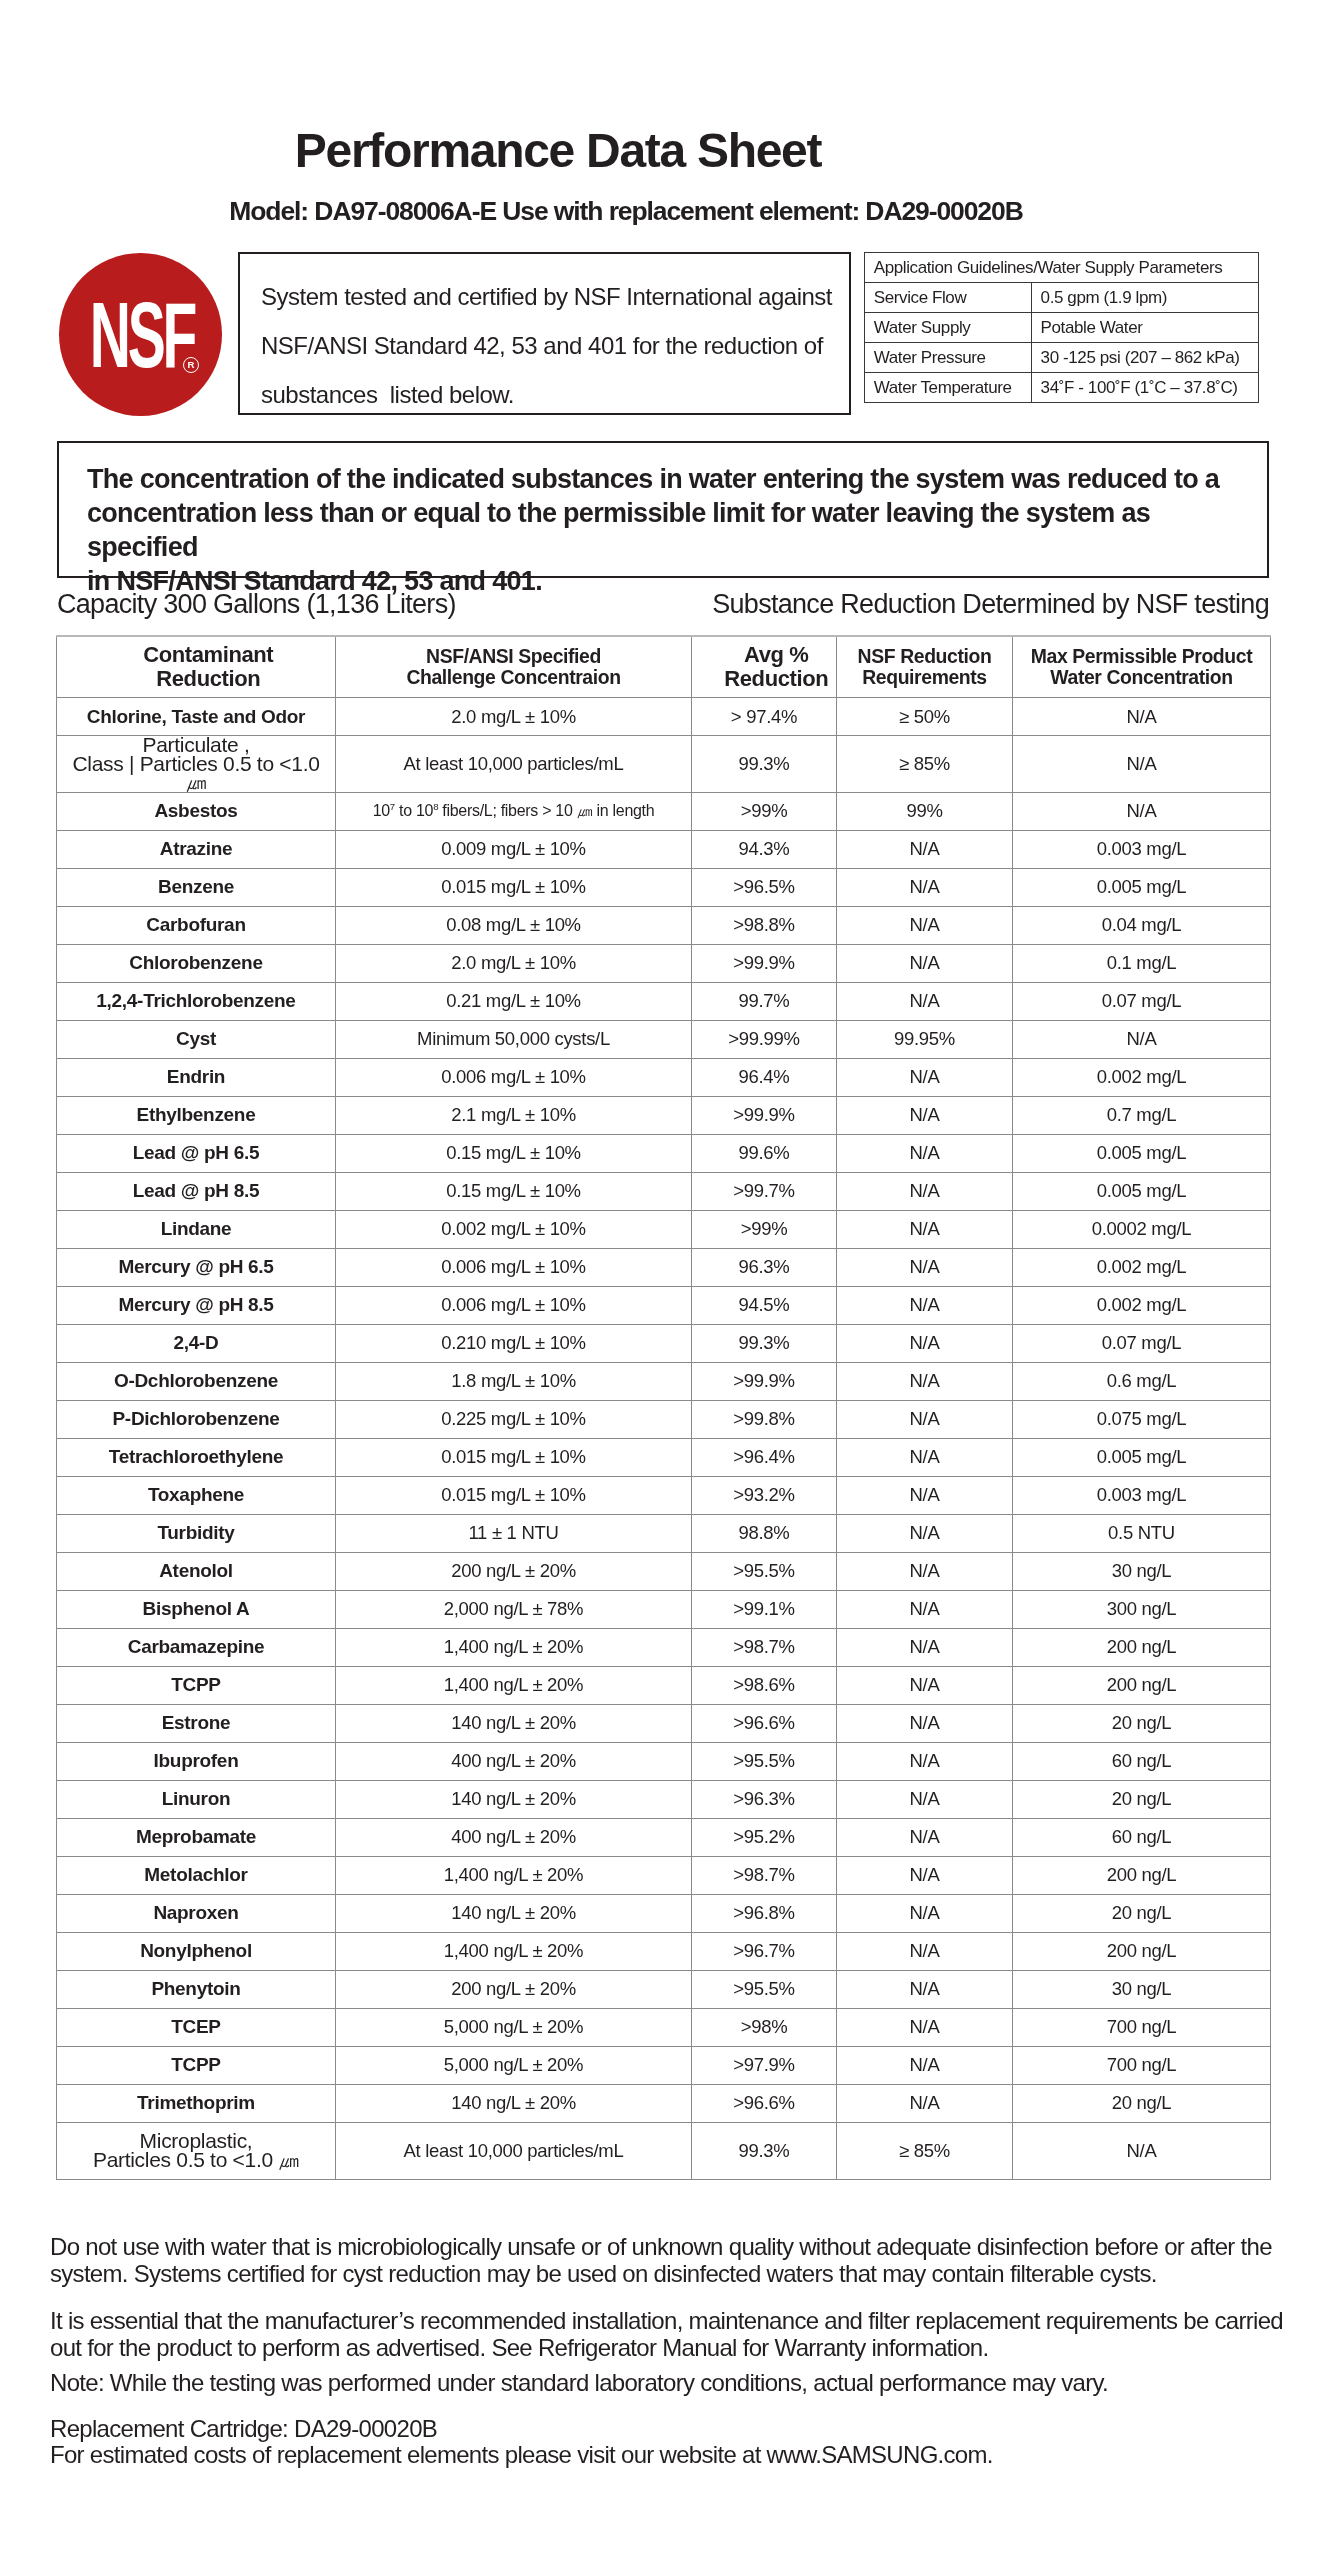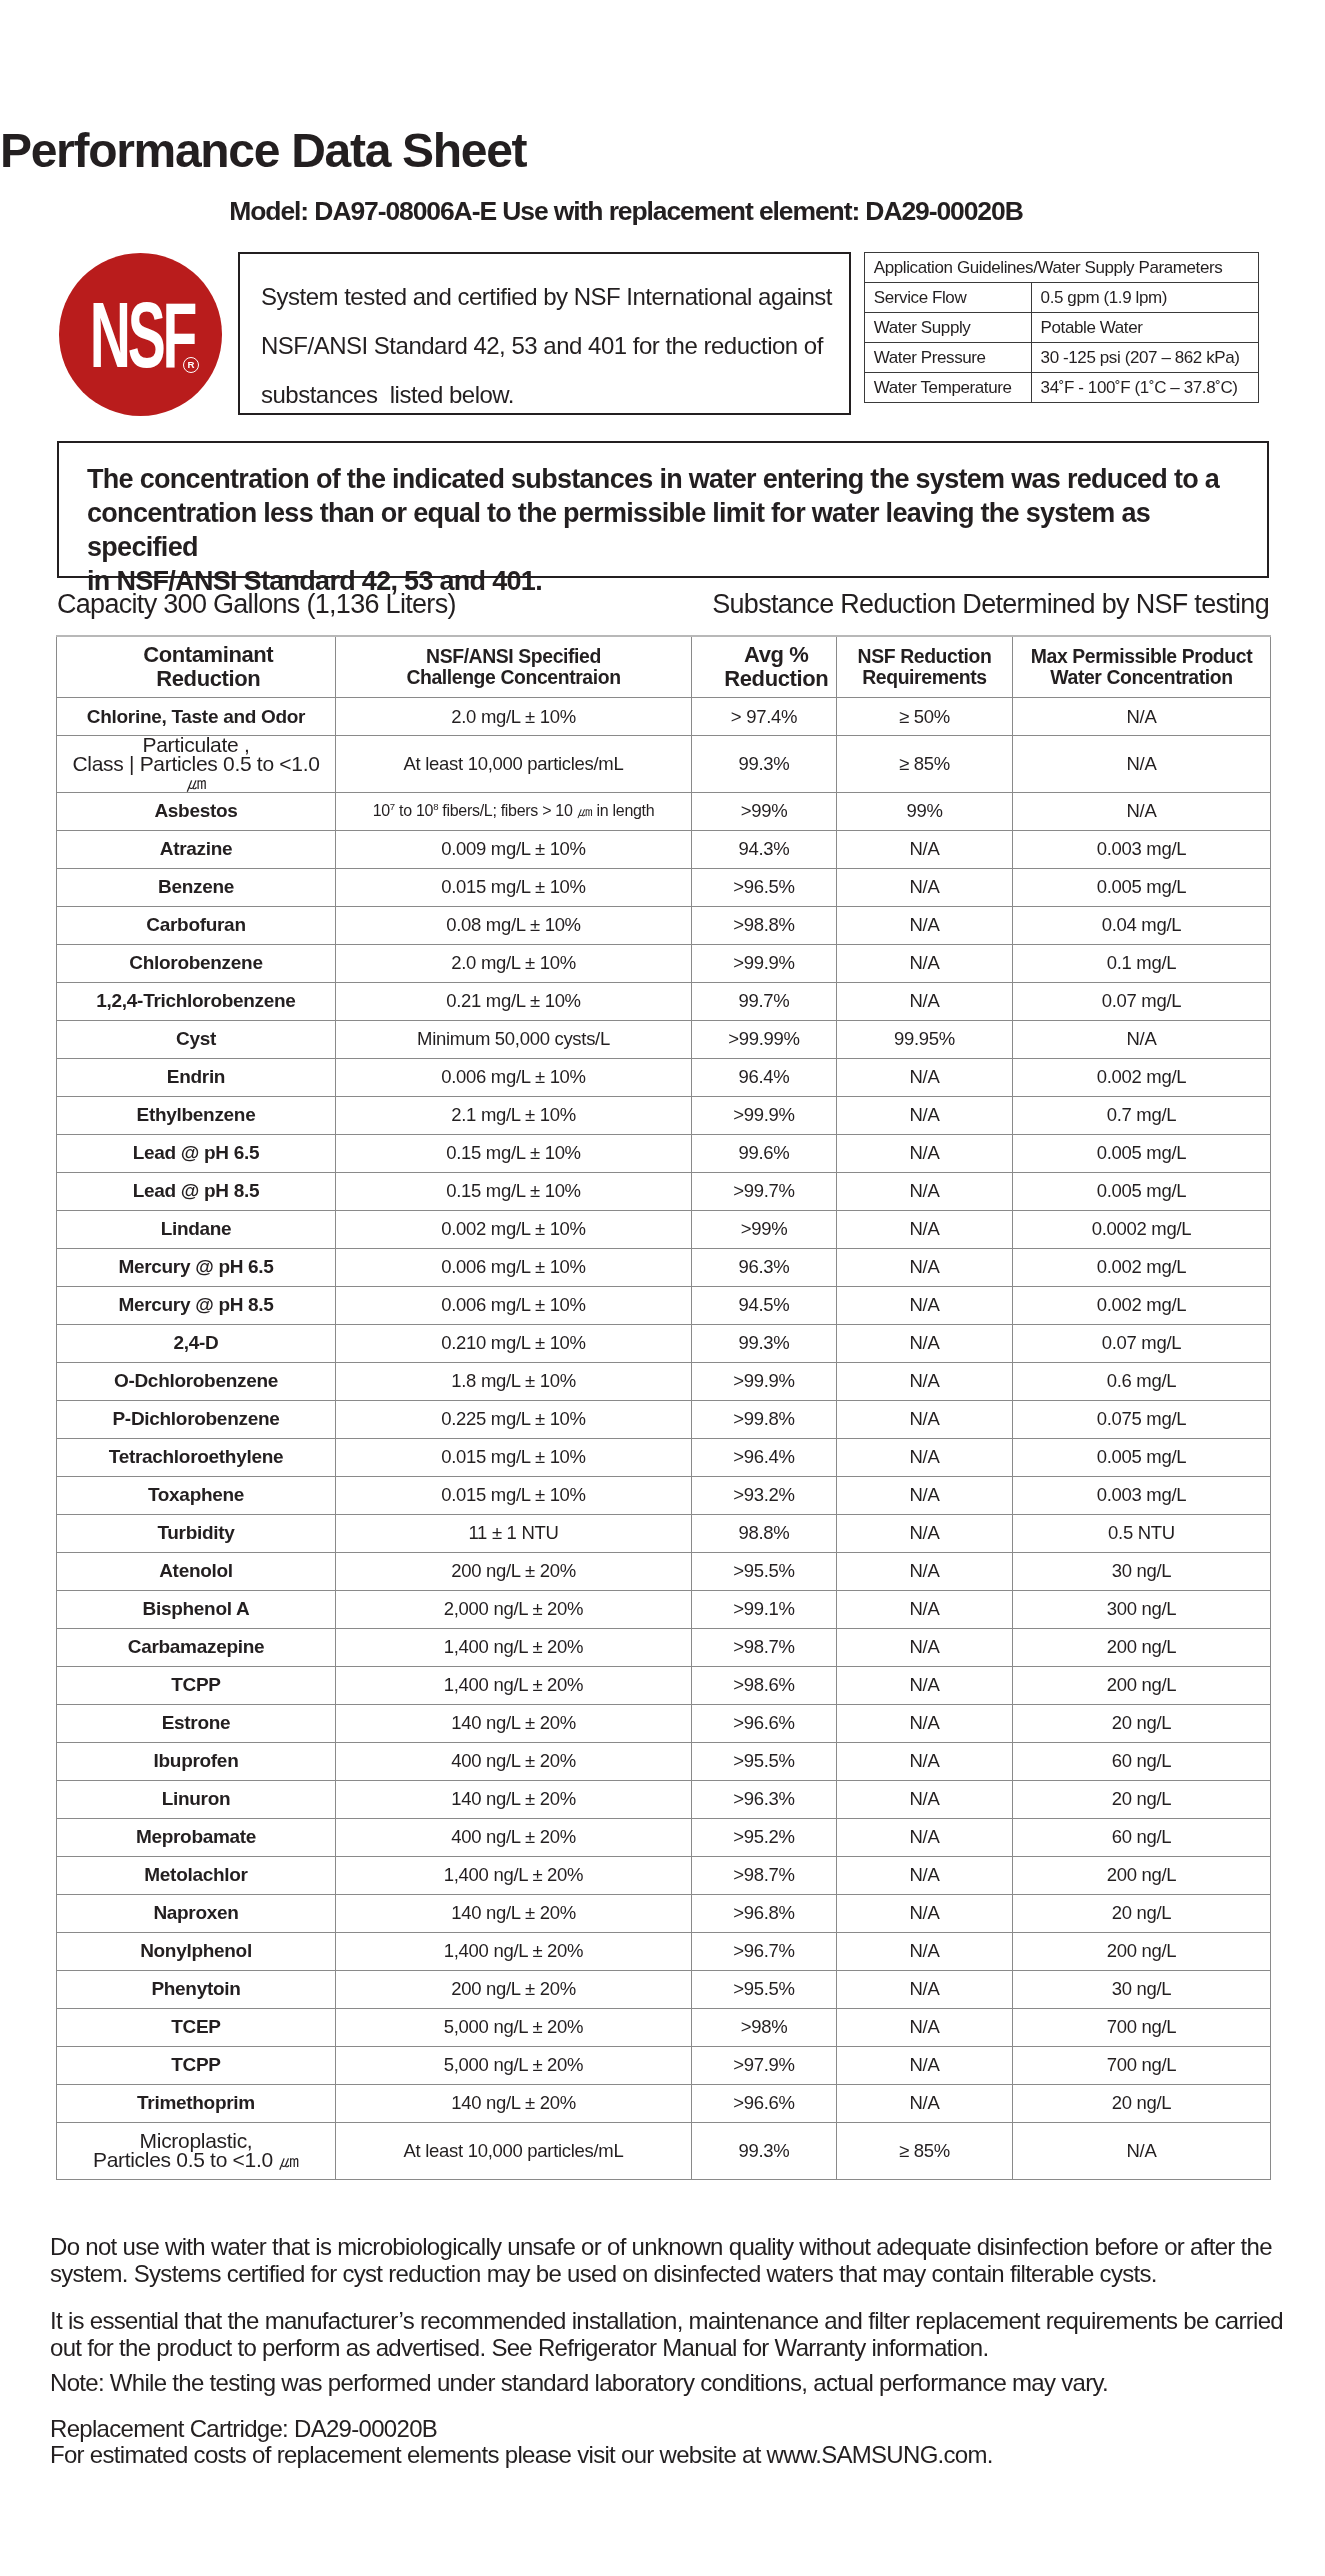--- a/index.html
+++ b/index.html
@@ -2,21 +2,21 @@
 <html style="font-size:14px"><head>
   <meta charset="utf-8">
   <style>
     html, body { margin: 0; padding: 0; background: #ffffff; }
     body {
       width: 1326px; height: 2576px; position: relative; overflow: hidden;
       font-family: "Liberation Sans", sans-serif; color: #231f20;
     }
     .abs { position: absolute; }
     .title {
-      left: 0; width: 1116px; top: 124px; text-align: left;
+      left: 0; width: 1116px; top: 124px; text-align: center;
       font-size: 48px; font-weight: bold; letter-spacing: -1.3px; line-height: 53px;
     }
     .subtitle {
       left: 1px; width: 1250px; top: 195px; text-align: center;
       font-size: 26.5px; font-weight: bold; letter-spacing: -1.1px; line-height: 32px;
     }
     .nsf-logo {
       left: 59px; top: 253px; width: 163px; height: 163px; border-radius: 50%;
       background: #b91c1c;
     }
@@ -304,21 +304,21 @@
       </tr>
       <tr>
         <td class="name">Atenolol</td>
         <td>200 ng/L ± 20%</td>
         <td>&gt;95.5%</td>
         <td>N/A</td>
         <td>30 ng/L</td>
       </tr>
       <tr>
         <td class="name">Bisphenol A</td>
-        <td>2,000 ng/L ± 20%</td>
+        <td>2,000 ng/L ± 78%</td>
         <td>&gt;99.1%</td>
         <td>N/A</td>
         <td>300 ng/L</td>
       </tr>
       <tr>
         <td class="name">Carbamazepine</td>
         <td>1,400 ng/L ± 20%</td>
         <td>&gt;98.7%</td>
         <td>N/A</td>
         <td>200 ng/L</td>

